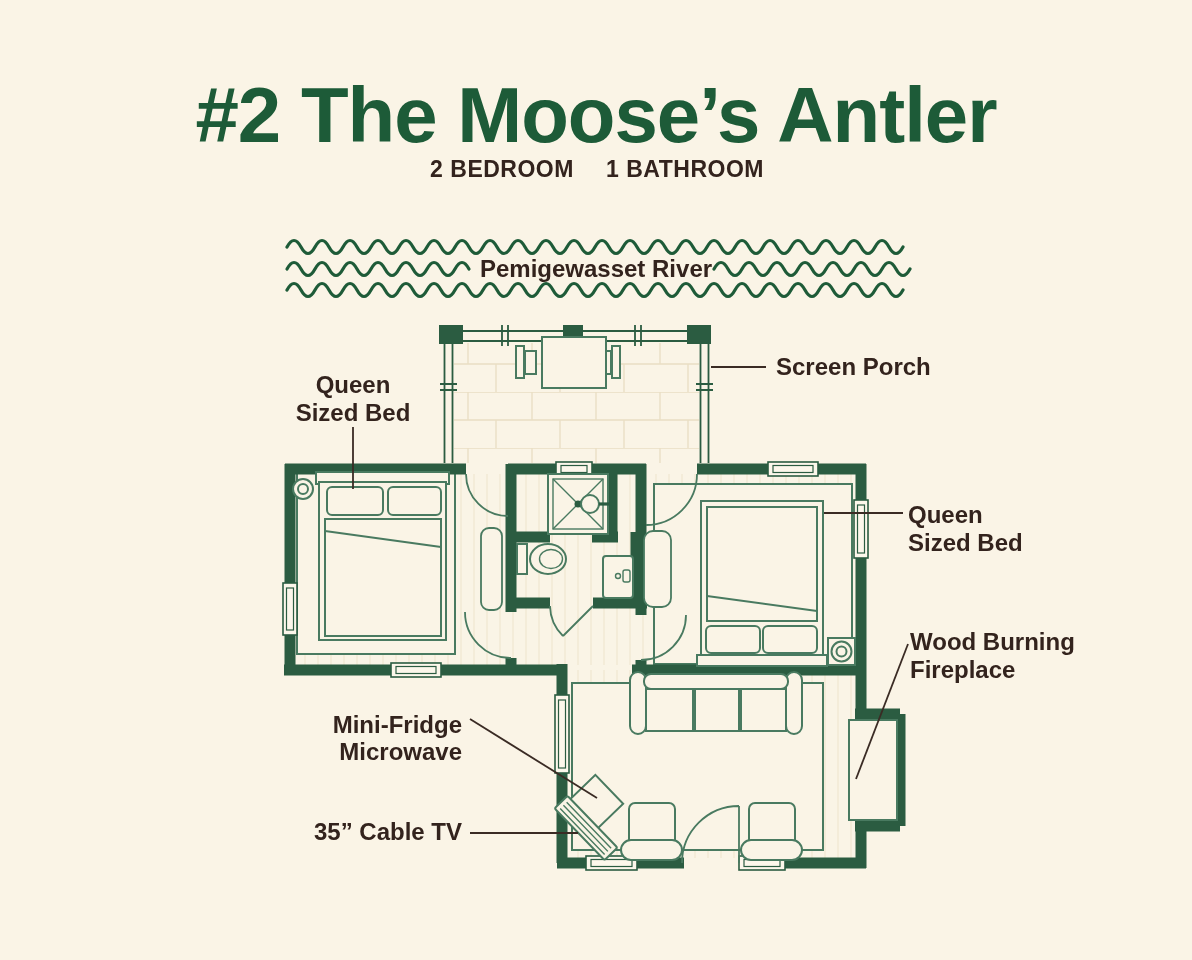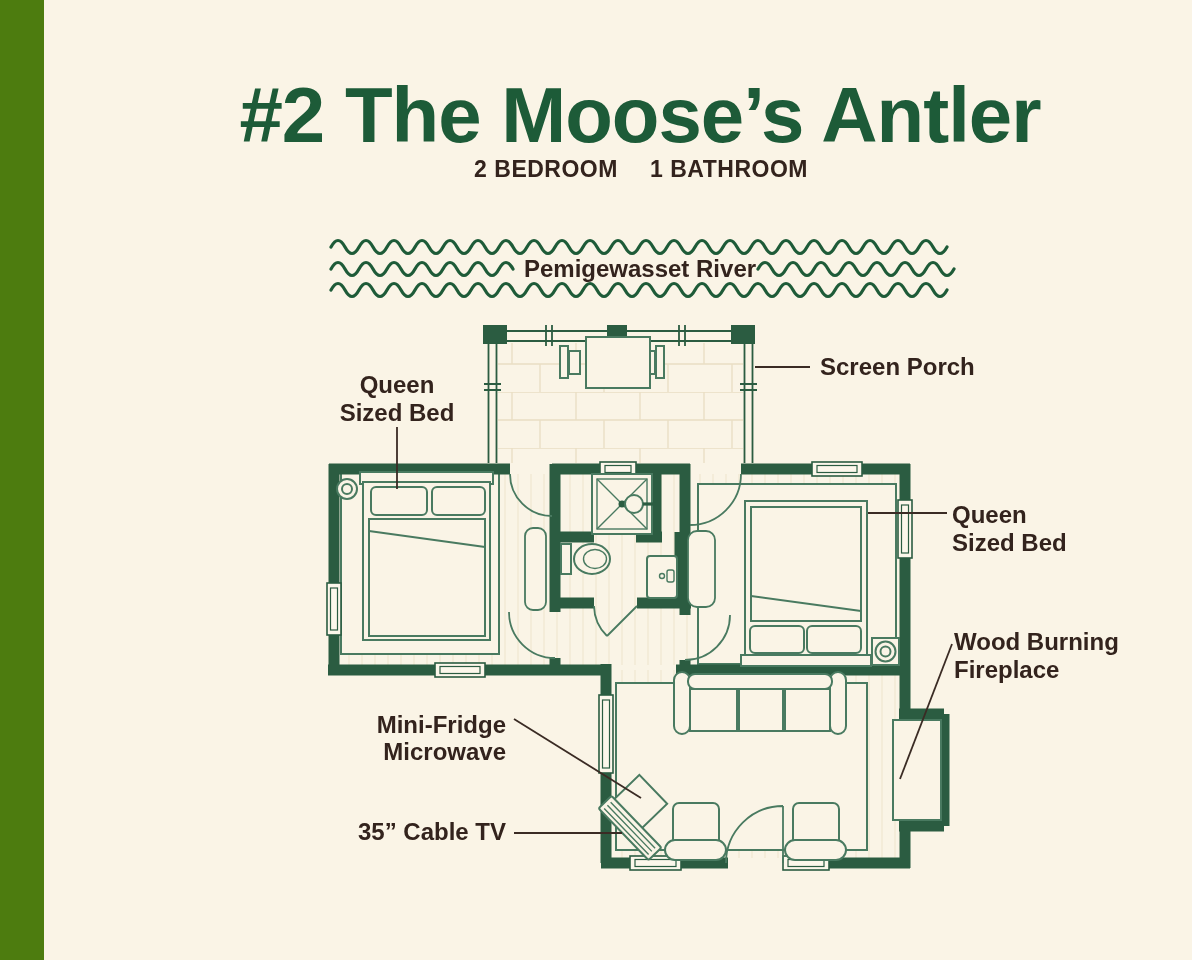--- a/index.html
+++ b/index.html
@@ -1,16 +1,16 @@
 <!DOCTYPE html>
 <html><head>
 <meta charset="utf-8">
 <style>
   html,body{margin:0;padding:0;background:#FAF4E6;}
-  .stage{position:relative;width:1107px;height:960px;background:#4d7c0f;overflow:hidden;padding-left:44px;}
+  .stage{position:relative;width:1107px;height:960px;background:#a21caf;overflow:hidden;}
   svg text{font-family:"Liberation Sans","DejaVu Sans",sans-serif;}
   .title-text{font-weight:bold;letter-spacing:-1px;}
   .sub-text{font-weight:bold;letter-spacing:.5px;}
   .lbl{font-weight:bold;}
 </style>
 </head>
 <body>
 
 <div class="stage">
 <svg width="1192" height="960" viewBox="0 0 1192 960">

